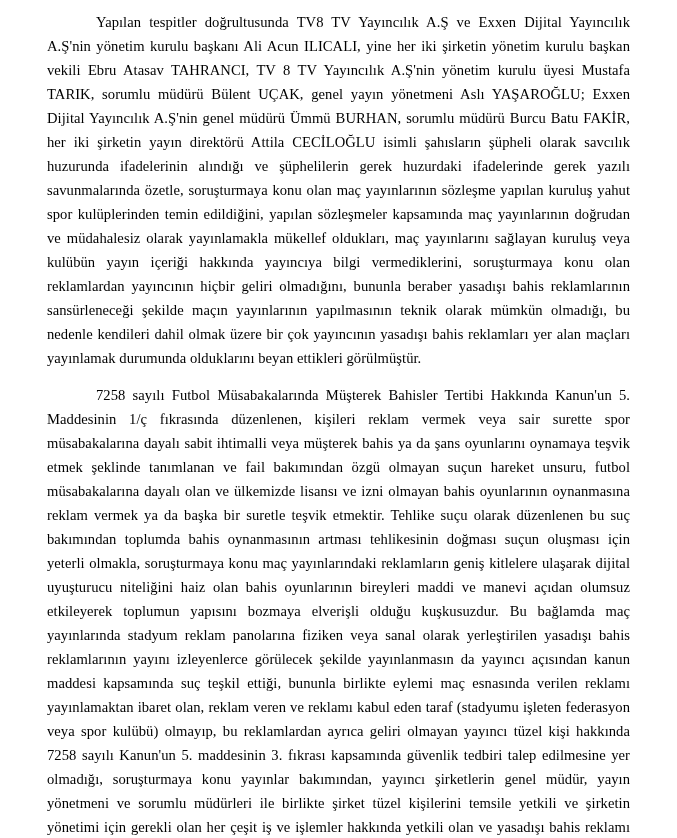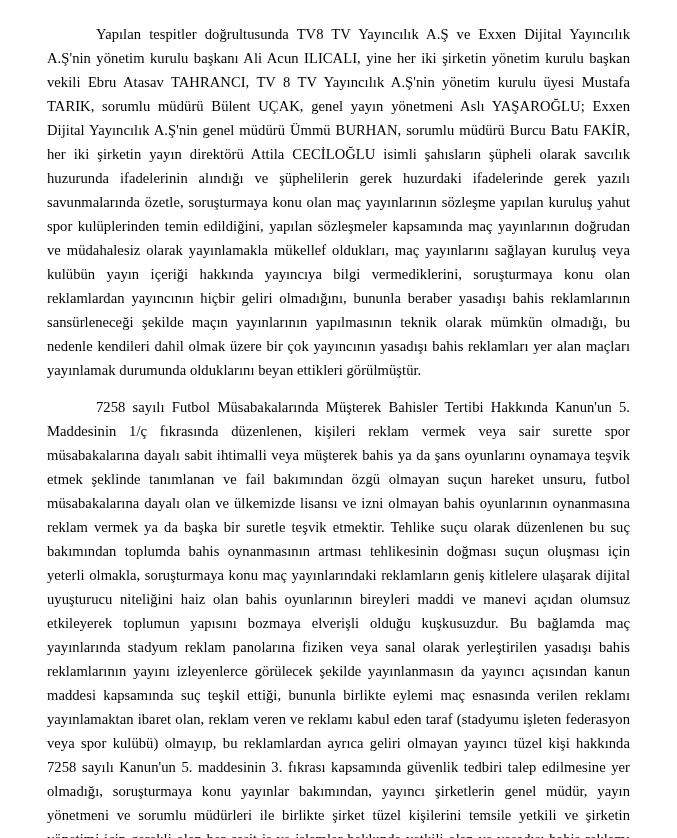--- a/index.html
+++ b/index.html
@@ -11,21 +11,21 @@
     width: 677px;
     height: 838px;
     overflow: hidden;
     font-family: "Liberation Serif", serif;
     color: #000000;
   }
   .page {
     width: 677px;
     height: 838px;
     box-sizing: border-box;
-    padding: 22px 47px 0 47px;
+    padding: 10px 47px 0 47px;
     position: relative;
   }
   .para {
     text-align: justify;
     text-justify: inter-word;
     font-size: 14.6px;
     line-height: 1.645;
     margin: 0;
     letter-spacing: 0.05px;
   }

